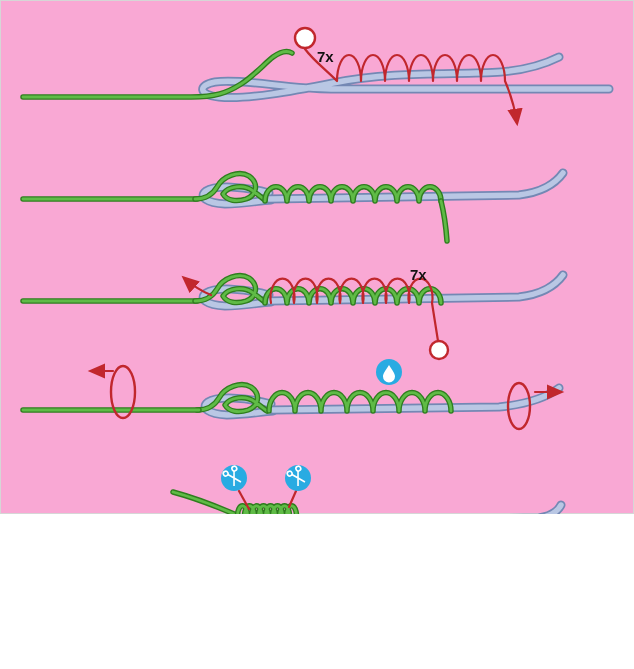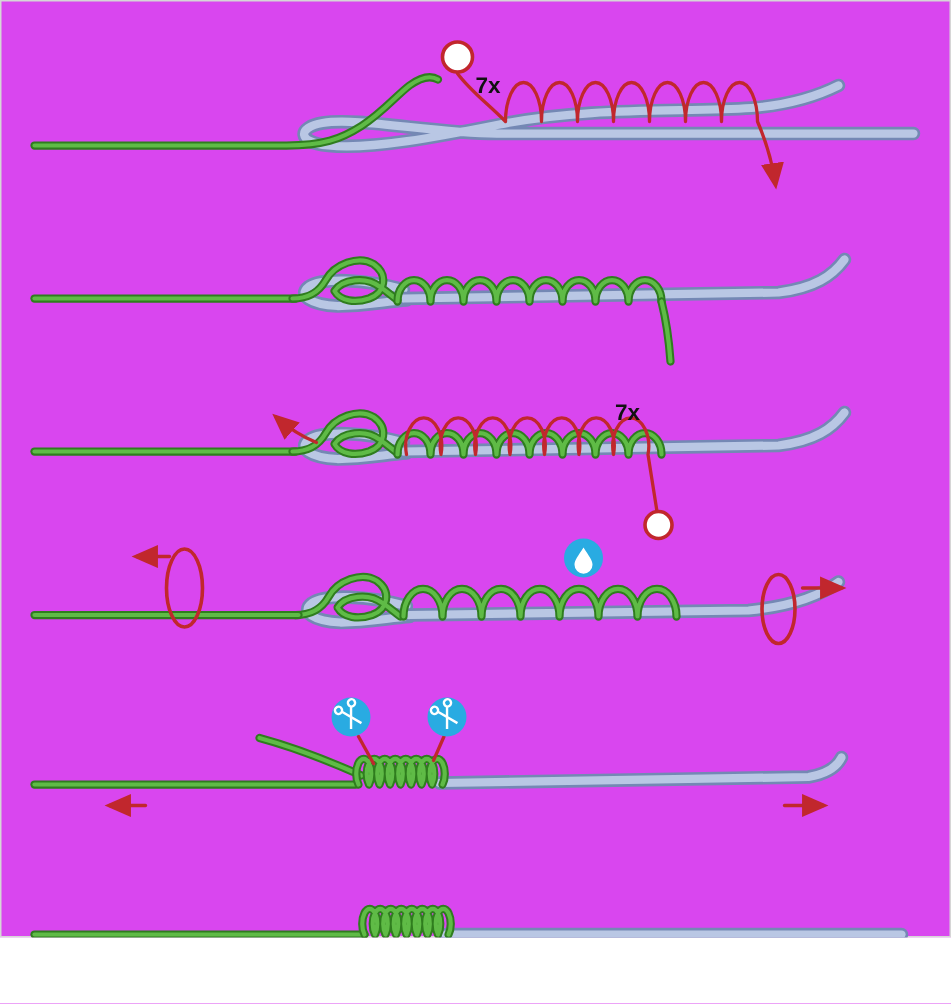--- a/index.html
+++ b/index.html
@@ -1,16 +1,16 @@
 <!DOCTYPE html>
 <html style="--background: #ffffff; --braid_green: #5fbb46; --braid_green_dark: #2f7d1e; --leader_blue: #b9c7e4; --leader_blue_dark: #7488b4; --highlight_red: #c1272d; --icon_blue: #29abe2; --icon_glyph_white: #ffffff; --label_text: #111111;"><head>
 <meta charset="utf-8">
 <style>
   html,body{margin:0;padding:0;background:#fff;}
-  #page{width:634px;height:625px;box-sizing:border-box;border:1px solid #d6d6d6;background:#d946ef;position:relative;font-family:"Liberation Sans",sans-serif;}
+  #page{width:634px;height:514px;box-sizing:border-box;border:1px solid #d6d6d6;background:#f9a8d4;position:relative;font-family:"Liberation Sans",sans-serif;}
   svg{display:block;}
   .blue-o{fill:none;stroke:var(--leader_blue_dark);stroke-width:9;stroke-linecap:round;stroke-linejoin:round;}
   .blue-i{fill:none;stroke:var(--leader_blue);stroke-width:5.5;stroke-linecap:round;stroke-linejoin:round;}
   .green-o{fill:none;stroke:var(--braid_green_dark);stroke-width:5.5;stroke-linecap:round;stroke-linejoin:round;}
   .green-i{fill:none;stroke:var(--braid_green);stroke-width:2.8;stroke-linecap:round;stroke-linejoin:round;}
   .red{fill:none;stroke:var(--highlight_red);stroke-width:2.2;stroke-linecap:round;stroke-linejoin:round;}
   .red-shape{fill:#ffffff;stroke:var(--highlight_red);stroke-width:2.4;}
   .red-oval{fill:none;stroke:var(--highlight_red);stroke-width:2.4;}
   .icon-circle{fill:var(--icon_blue);stroke:none;}
   .icon-glyph{fill:var(--icon_glyph_white);}

